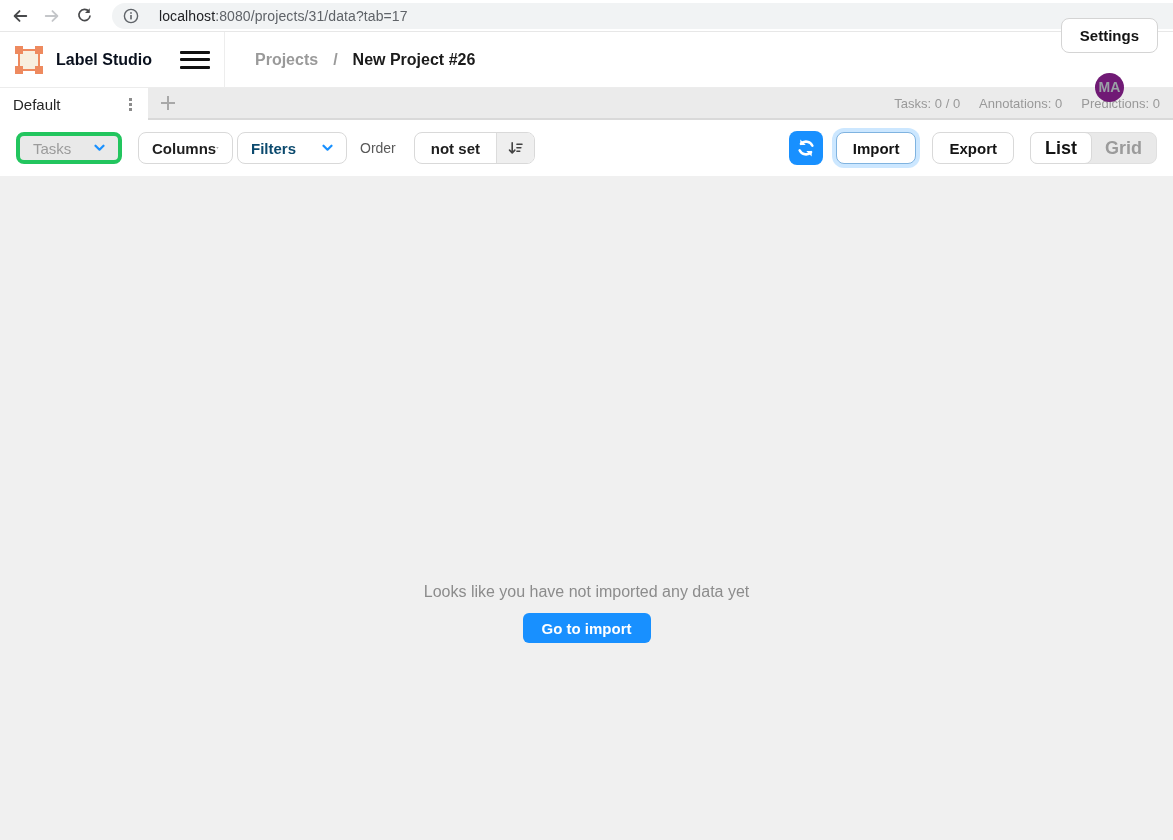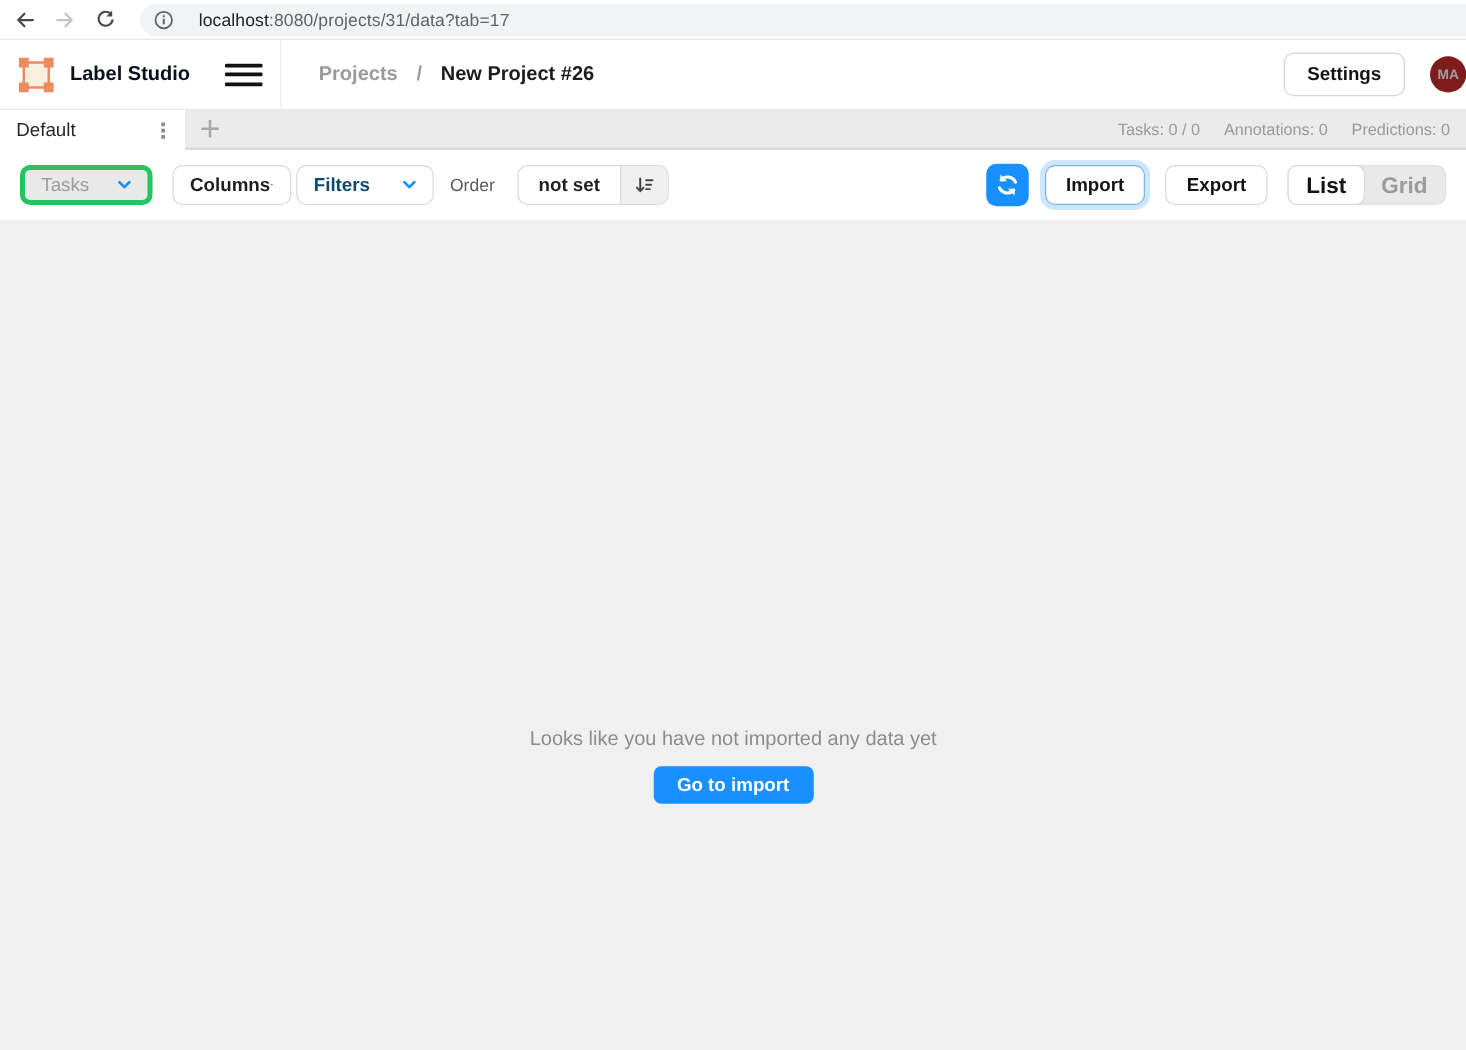--- a/index.html
+++ b/index.html
@@ -32,29 +32,29 @@
   }
   .logo { margin-left: 15px; width: 28px; height: 28px; flex: 0 0 auto; }
   .app-title { font-size: 16px; font-weight: 700; color: #09101d; margin-left: 13px; }
   .hamburger { margin-left: 28px; width: 30px; height: 20px; display: flex; flex-direction: column; justify-content: space-between; cursor: pointer; padding: 1px 0; }
   .hamburger span { display: block; height: 3px; background: #111; border-radius: 1px; }
   .header-divider { width: 1px; height: 56px; background: #ededed; margin-left: 14px; }
   .breadcrumb { display: flex; align-items: center; margin-left: 30px; font-size: 16px; font-weight: bold; }
   .crumb-parent { color: #9a9a9a; }
   .crumb-sep { color: #9a9a9a; margin: 0 15px; }
   .crumb-current { color: #1b1b1b; }
-  .header-right { margin-left: auto; display: flex; align-items: center; gap: 20px; padding-right: 0; }
+  .header-right { margin-left: auto; display: flex; align-items: center; gap: 20px; padding-right: 15px; flex-direction: column; }
   .settings-btn {
     height: 35px; padding: 0 18px; background: #fff; border: 1px solid #d4d4d4;
     border-radius: 8px; font-family: "Liberation Sans", sans-serif;
     font-size: 15px; font-weight: 600; color: #141414; cursor: pointer;
   }
   .avatar {
-    width: 29px; height: 29px; border-radius: 50%; background: #7f1d1d;
-    color: #9aa0a6; font-size: 11px; font-weight: 700;
+    width: 29px; height: 29px; border-radius: 50%; background: #701a75;
+    color: #9aa0a6; font-size: 14px; font-weight: 700;
     display: flex; align-items: center; justify-content: center; cursor: pointer;
   }
 
   
   .tab-bar { height: 32px; display: flex; align-items: stretch; flex: 0 0 auto; }
   .tab-active {
     width: 148px; background: #fff; display: flex; align-items: center;
     padding-left: 13px; flex: 0 0 auto;
   }
   .tab-label { font-size: 15px; color: #262626; }

